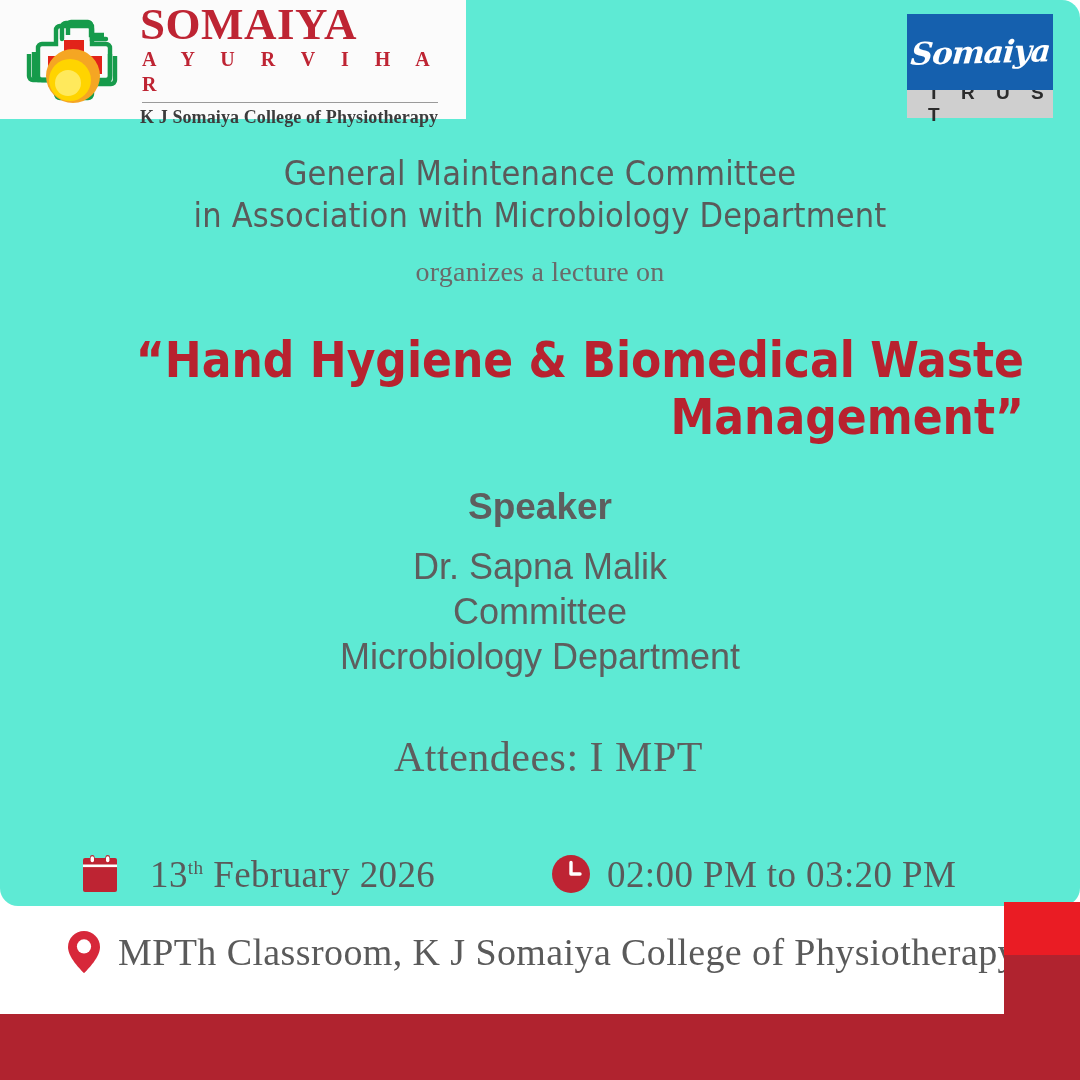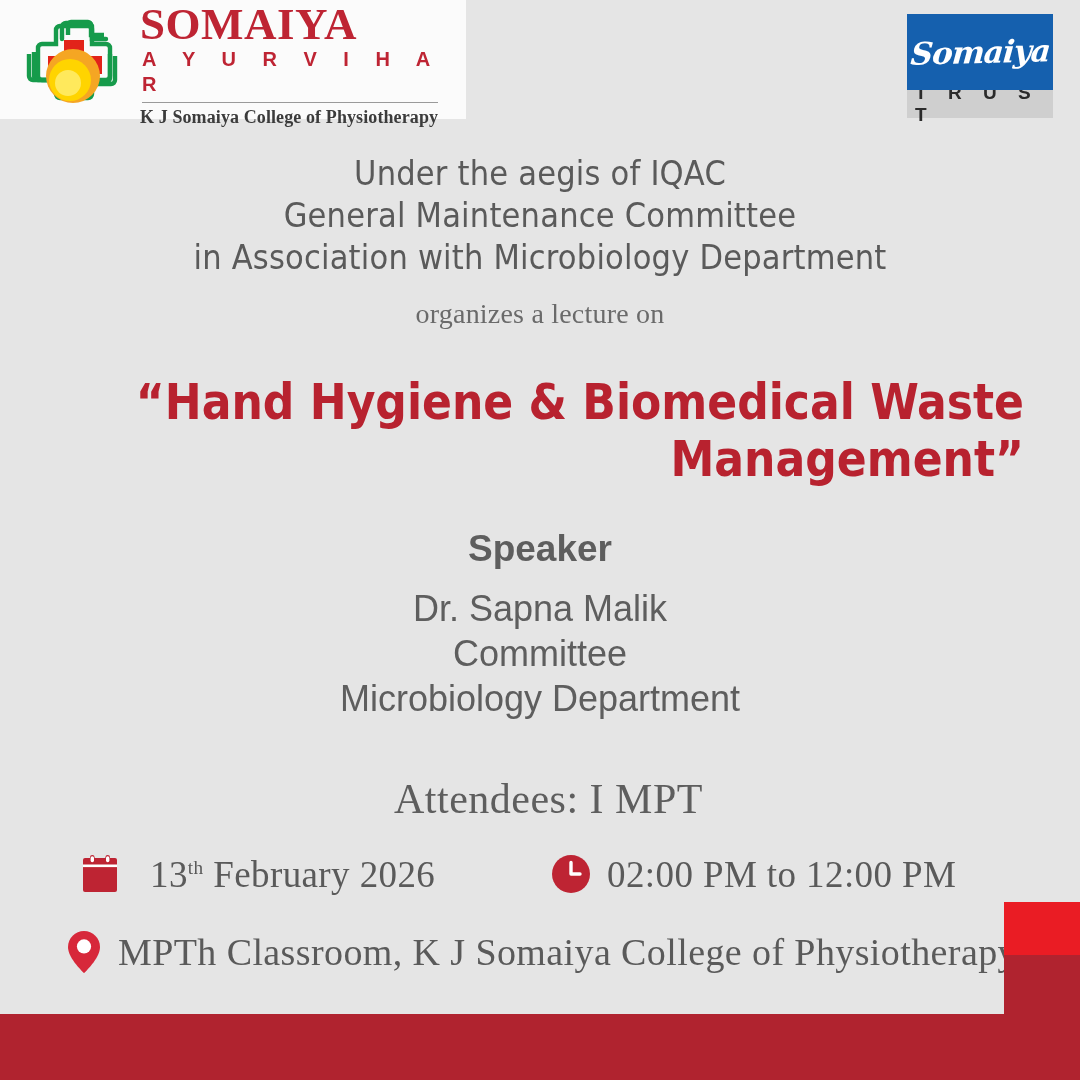--- a/index.html
+++ b/index.html
@@ -5,22 +5,23 @@
 <style>
   * { margin:0; padding:0; box-sizing:border-box; }
   html, body {
     width:1080px; height:1080px;
     background:#ffffff;
     font-family:"Liberation Sans", sans-serif;
     overflow:hidden;
   }
   .poster {
     position:relative;
-    width:1080px; height:1080px;
-    background:#e5e5e5;
+    width:1080px; height:906px;
+    background:#5eead4;
+    border-radius:18px;
   }
 
   
   .header-band {
     position:absolute; left:0; top:0;
     width:466px; height:119px;
     background:#fbfbfb;
   }
   .logo-left {
     position:absolute; left:18px; top:14px;
@@ -33,21 +34,21 @@
   .wordmark { display:flex; flex-direction:column; justify-content:center; padding-top:2px; }
   .wm-somaiya {
     font-family:"Liberation Serif", serif;
     font-weight:700;
     font-size:45px;
     line-height:0.98;
     color:#BE2433;
     letter-spacing:0.5px;
   }
   .wm-ayurvihar {
-    font-family:Liberation Sans, sans-serif;
+    font-family:Liberation Serif, serif;
     font-weight:700;
     font-size:20px;
     color:#BE2433;
     letter-spacing:10.5px;
     line-height:1.25;
     padding-left:2px;
   }
   .wm-rule {
     width:296px; height:1px; background:#9a9a9a;
     margin:5px 0 4px 2px;
@@ -85,21 +86,21 @@
     width:146px; height:28px;
     background:#CFCFCF;
     display:flex; align-items:center; justify-content:center;
   }
   .trust-word {
     font-family:"Liberation Sans", sans-serif;
     font-weight:700;
     font-size:19px;
     color:#2b2b2b;
     letter-spacing:8px;
-    padding-left:8px;
+    padding-left:21px;
   }
 
   
   .body-wrap {
     position:absolute; left:0; top:152px; width:1080px;
     text-align:center;
   }
   .aegis {
     font-family:"DejaVu Sans Condensed","Liberation Sans", sans-serif;
     font-size:34px;
@@ -239,21 +240,20 @@
       <span class="trust-script">Somaiya</span>
     </div>
     <div class="trust-gray">
       <span class="trust-word">T R U S T</span>
     </div>
   </div>
 
   <div class="body-wrap">
 
     <div class="aegis">
-      <div>Under the aegis of  IQAC</div>
       <div>General Maintenance Committee</div>
       <div>in Association with Microbiology Department</div>
     </div>
 
     <div class="organizes">organizes a lecture on</div>
 
     <div class="lecture-title">“Hand Hygiene &amp; Biomedical Waste Management”</div>
 
     <div class="speaker-label">Speaker</div>
 
@@ -282,21 +282,21 @@
       <span class="detail-text"><span>13</span><sup>th</sup><span> February 2026</span></span>
     </div>
 
     <div class="detail-time">
       <span class="icon-box">
         <svg width="42" height="42" viewBox="0 0 42 42" xmlns="http://www.w3.org/2000/svg">
           <circle cx="21" cy="21" r="19" fill="#BE2433"></circle>
           <path d="M21 9.5 V21 H30" stroke="#ffffff" stroke-width="3.4" fill="none" stroke-linecap="round" stroke-linejoin="round"></path>
         </svg>
       </span>
-      <span class="detail-text">02:00 PM to 12:00 PM</span>
+      <span class="detail-text">02:00 PM to 03:20 PM</span>
     </div>
   </div>
 
   <div class="detail-venue">
     <span class="icon-box">
       <svg width="42" height="48" viewBox="0 0 42 48" xmlns="http://www.w3.org/2000/svg">
         <path d="M21 3 C12.2 3 5 10.1 5 18.9 C5 30.4 21 45 21 45 C21 45 37 30.4 37 18.9 C37 10.1 29.8 3 21 3 Z" fill="#D7283A"></path>
         <circle cx="21" cy="18.4" r="7.1" fill="#ffffff"></circle>
       </svg>
     </span>

